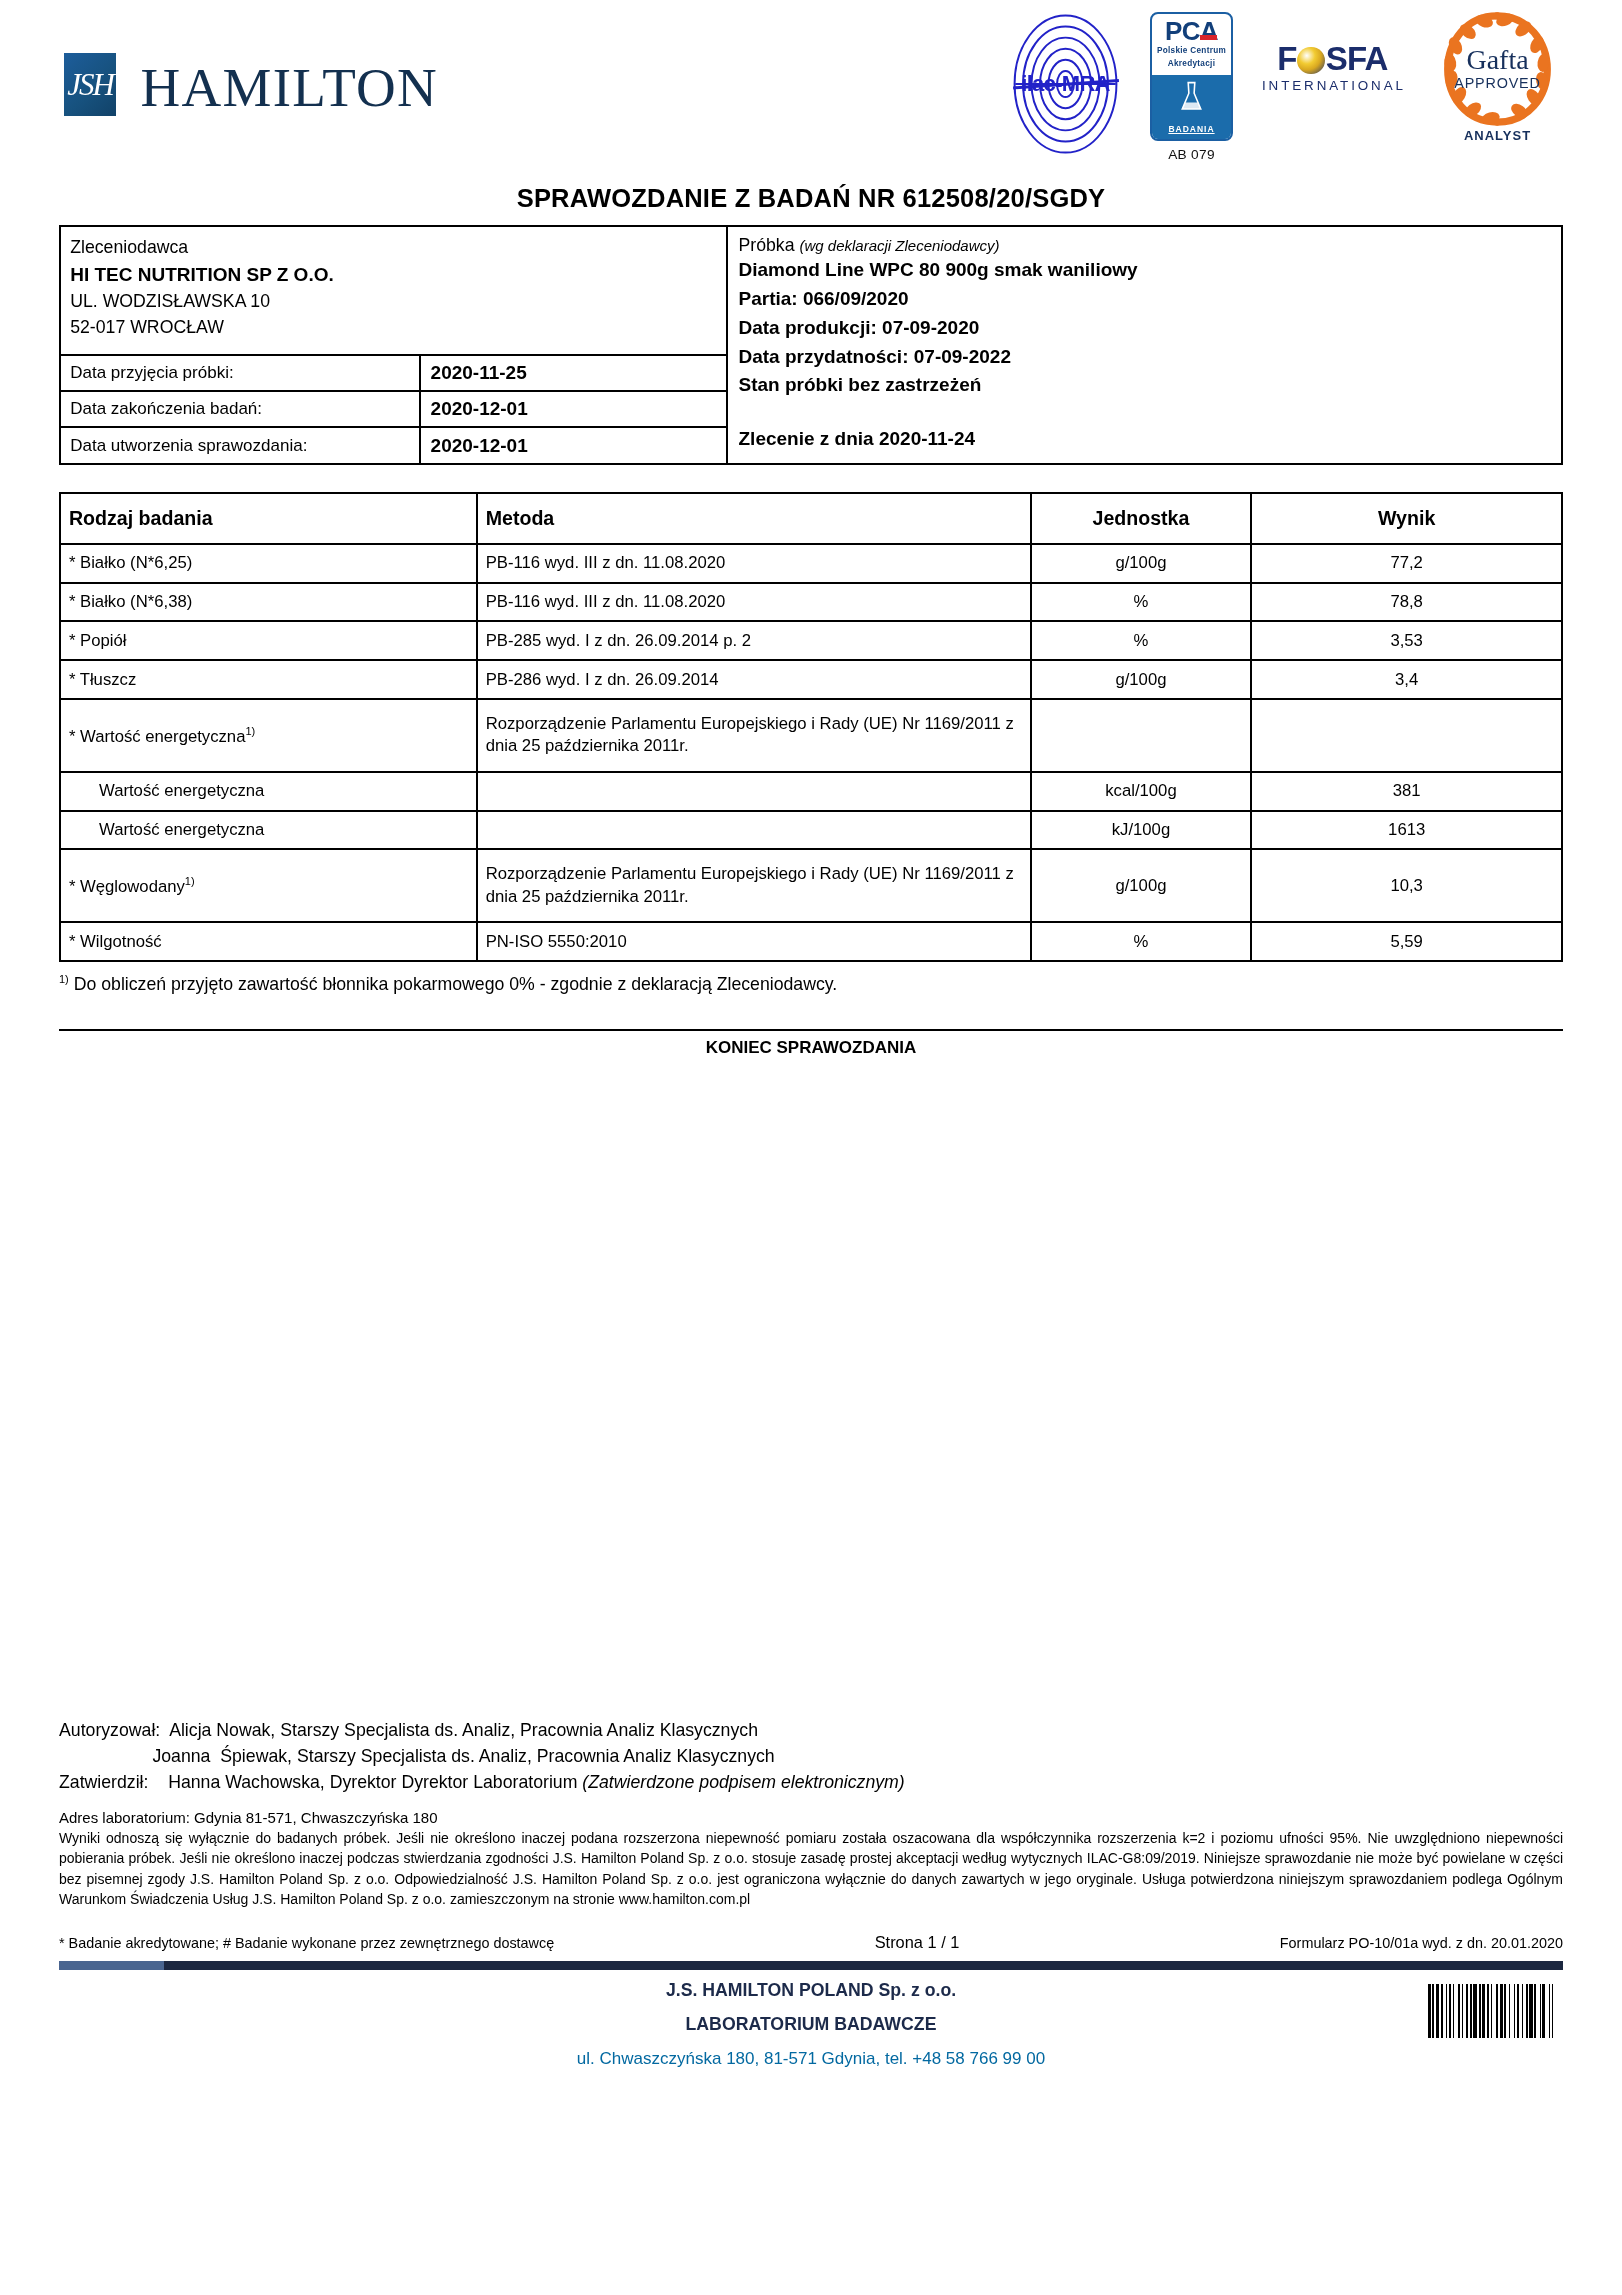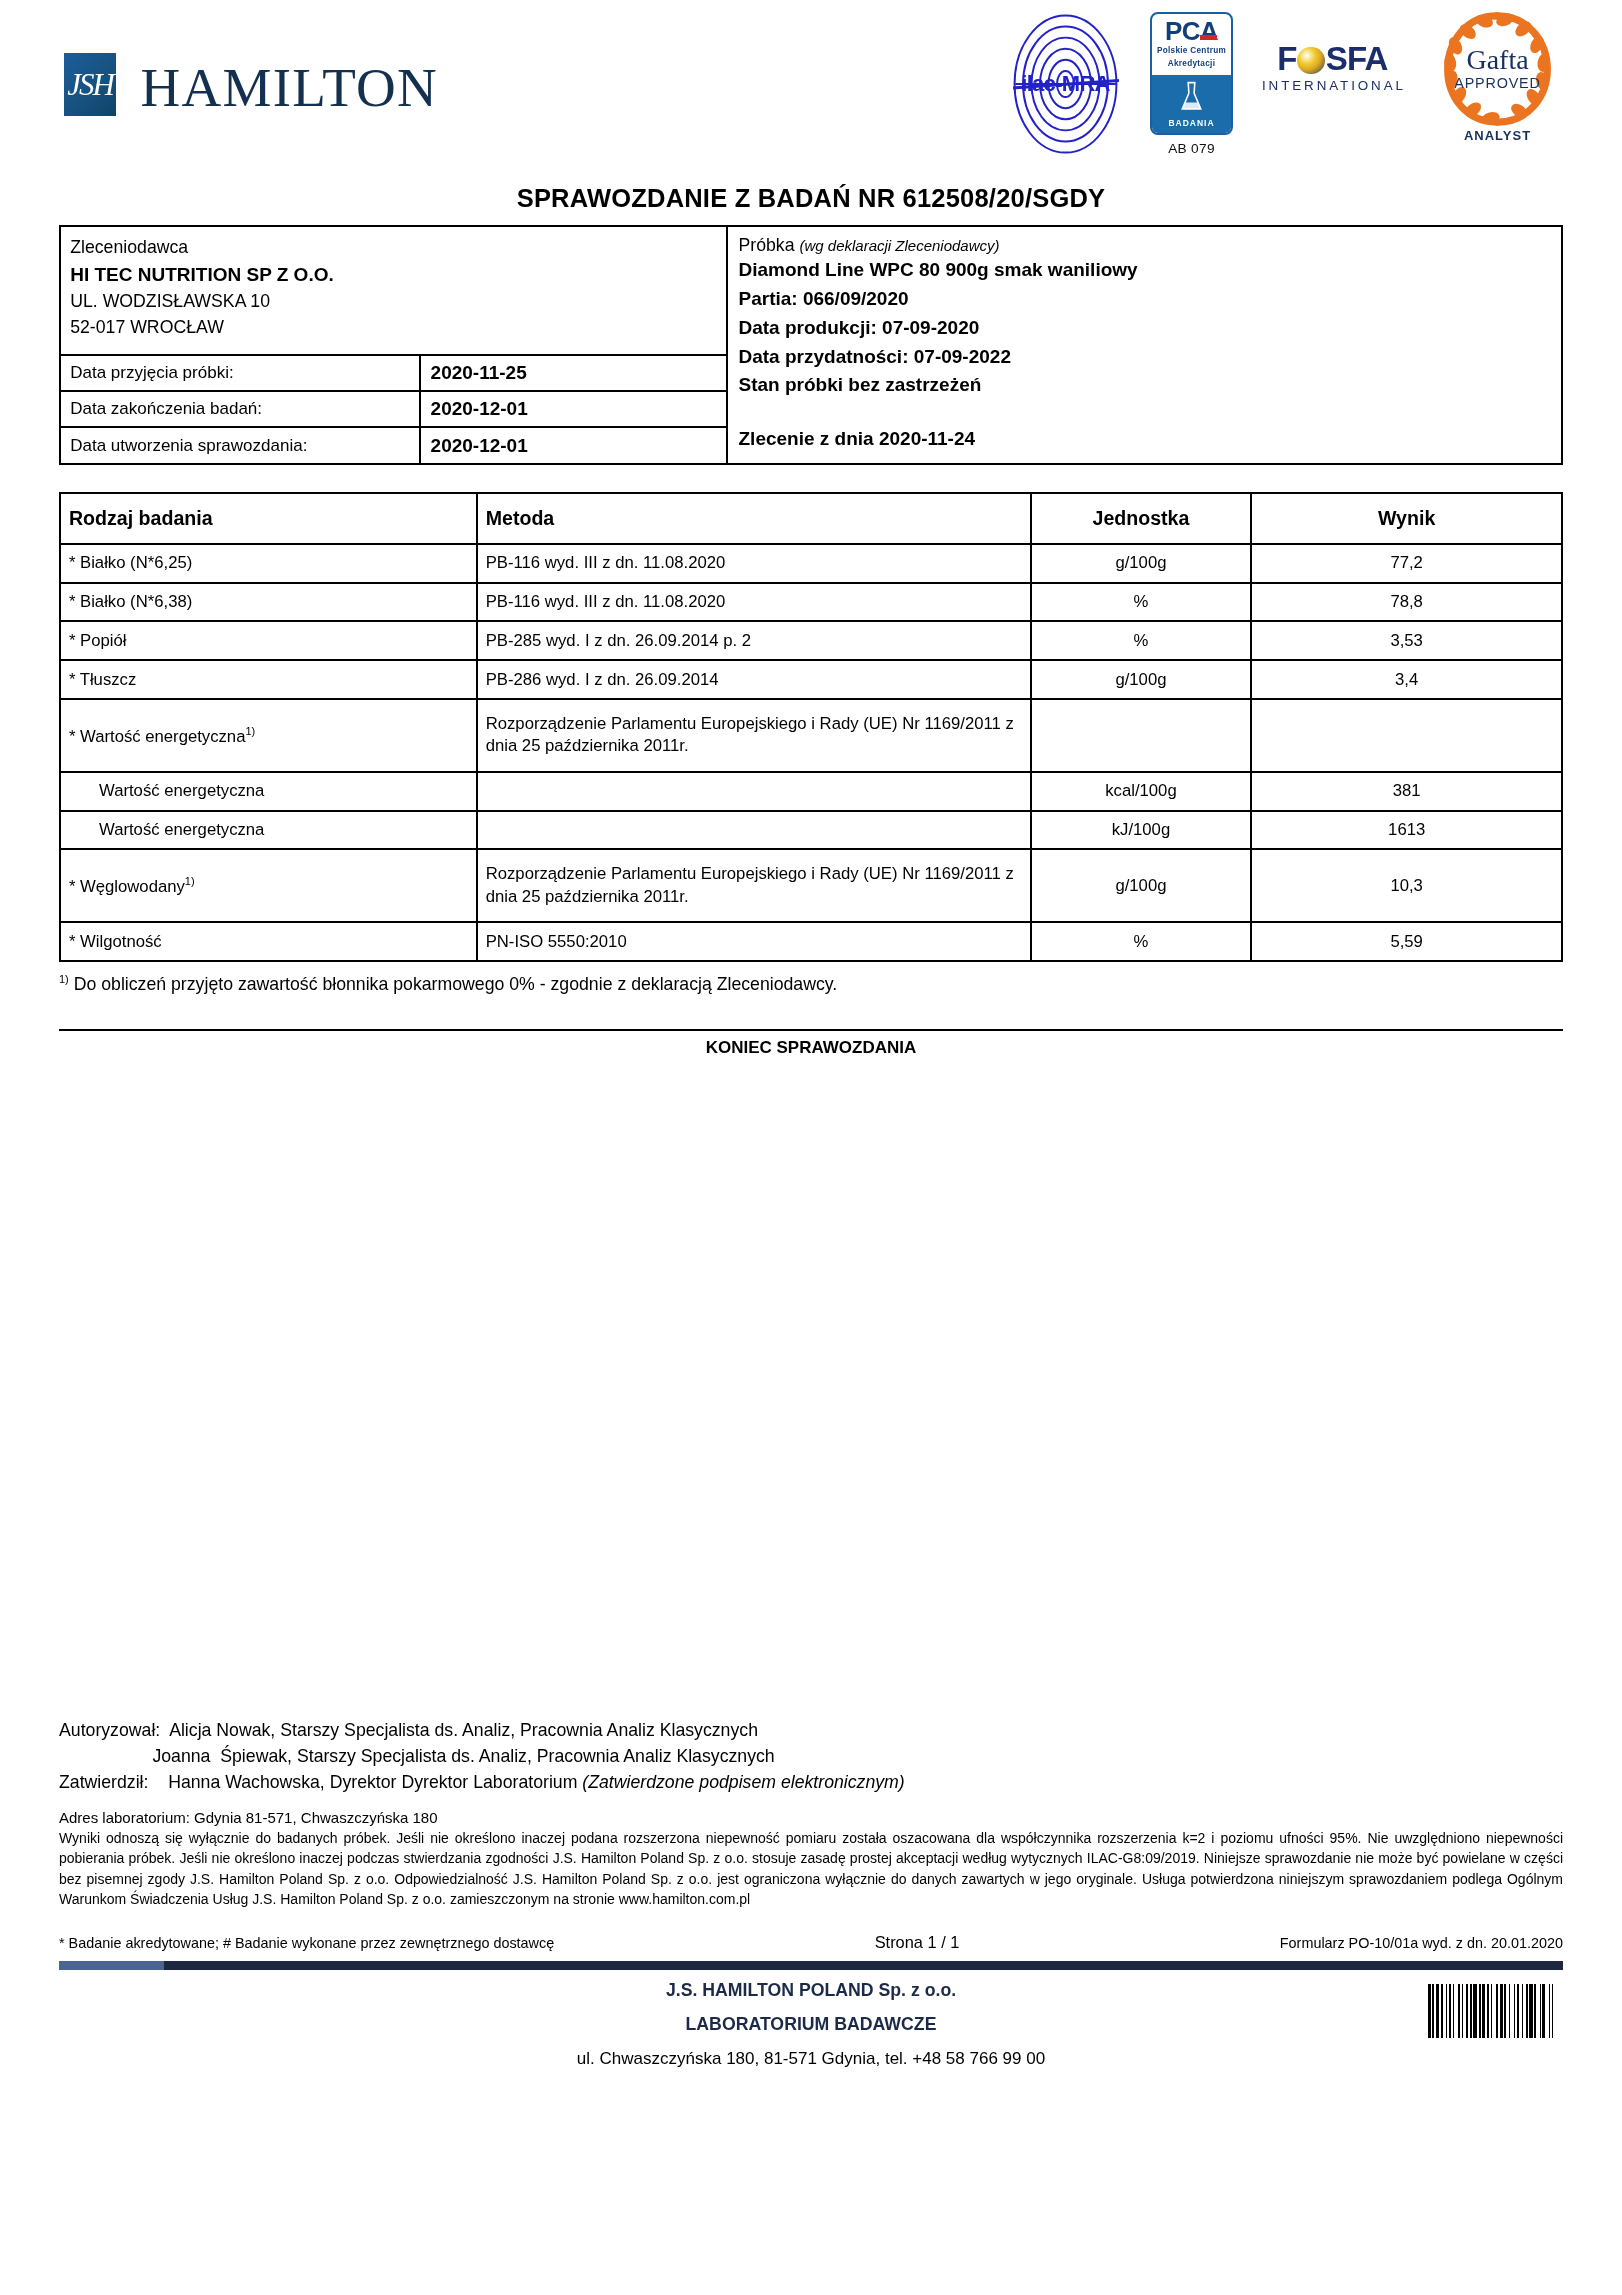--- a/index.html
+++ b/index.html
@@ -145,21 +145,22 @@
     background: #1b6cab;
     padding: 5.2px 0 5.2px;
     text-align: center;
   }
   .pca-flask { width: 29px; height: 33px; }
   .pca-badania {
     color: #ffffff;
     font-weight: bold;
     font-size: 8.5px;
     letter-spacing: 1px;
-    margin-top: 3px;
+    margin-top: 9px;
+    text-decoration: underline;
   }
   .pca-code {
     margin-top: 5.9px;
     font-size: 13.7px;
     color: #111;
     letter-spacing: 0.3px;
   }
 
   
   .fosfa-wrap { width: 141px; text-align: center; margin-top: 30px; }
@@ -362,21 +363,21 @@
     position: relative;
     margin-top: 10.5px;
     height: 92px;
   }
   .footer-center {
     text-align: center;
     color: #1c2a4a;
   }
   .footer-co { font-weight: bold; font-size: 17.7px; }
   .footer-lab { font-weight: bold; font-size: 17.7px; margin-top: 13px; }
-  .footer-addr { font-size: 17px; margin-top: 13.7px; color: #000000; }
+  .footer-addr { font-size: 17px; margin-top: 13.7px; color: #0369a1; }
 
   .barcode {
     position: absolute;
     right: 6.5px;
     top: 3.9px;
     height: 54px;
     display: flex;
     align-items: stretch;
   }
   .barcode i { display: block; background: #000; height: 100%; }

